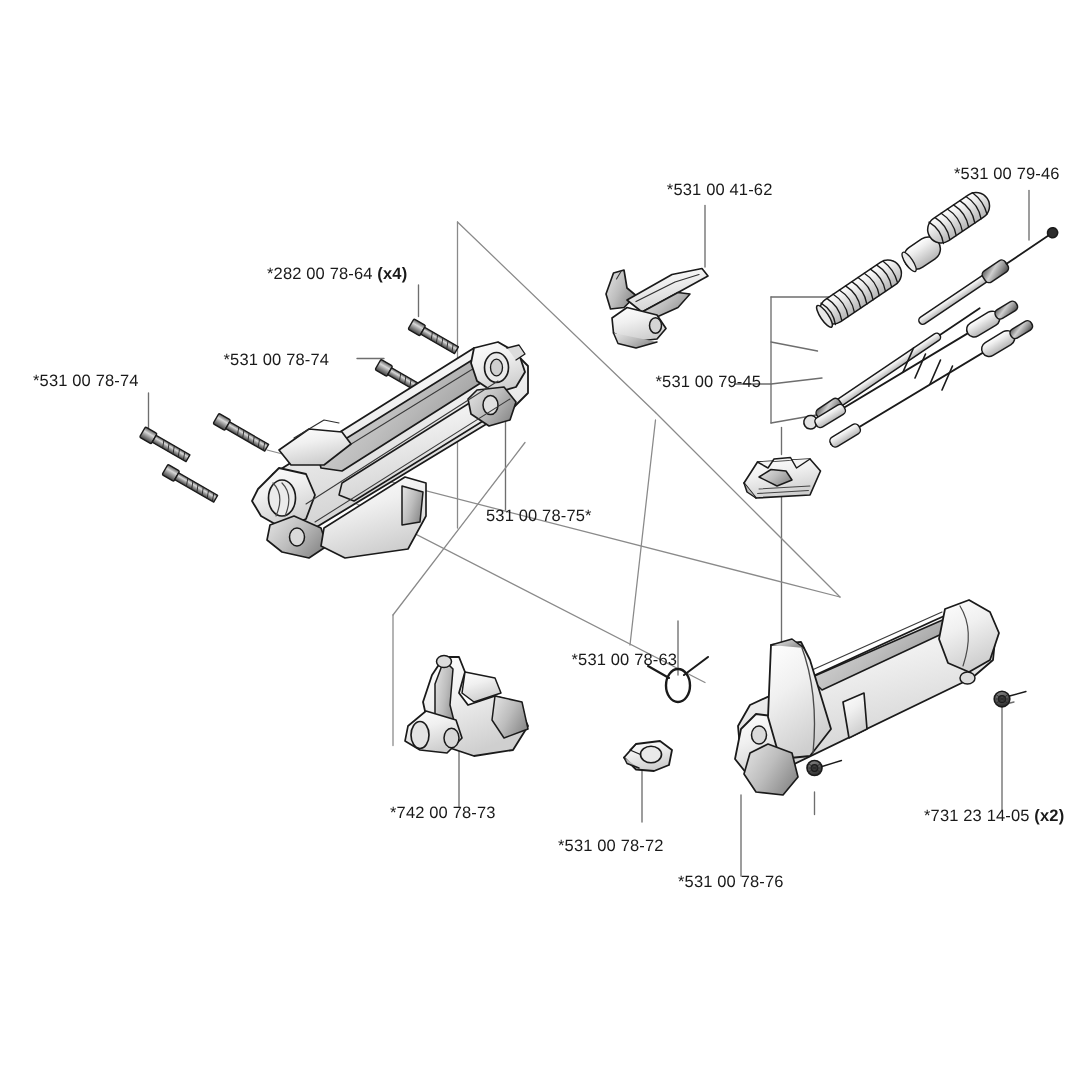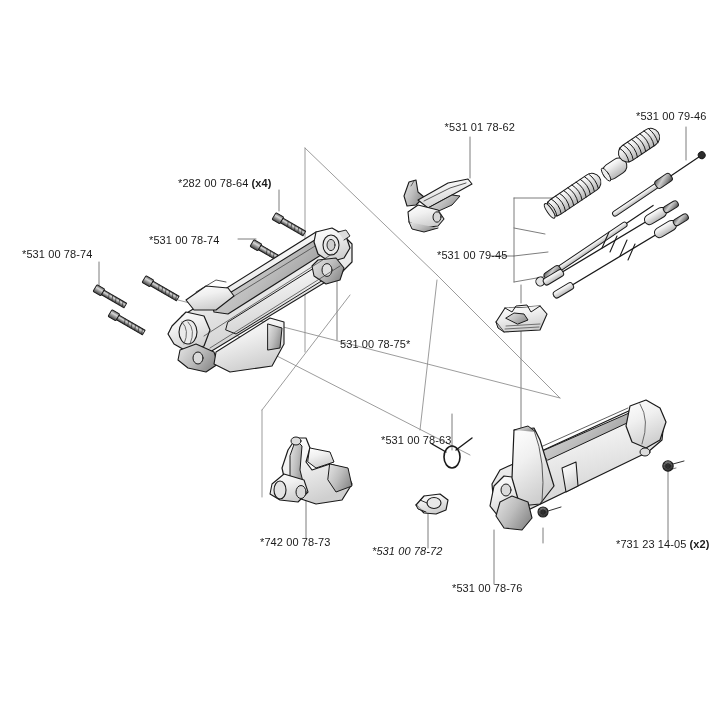--- a/index.html
+++ b/index.html
@@ -403,21 +403,21 @@
               <path d="M-3.8 2.8 L3.8 -2.8"></path>
           </g>
           <path d="M5 -1 L18 -5" stroke="#1a1a1a" stroke-width="0.9" fill="none"></path>
         </g>
       </g>
 
     </g>
   </svg>
 
   <div class="label anchor-end" style="left:515px; top:121px;">
-    <span>*531 01 78-62</span>
+    <span>*531 00 41-62</span>
   </div>
 
   <div class="label" style="left:636px; top:110px;">
     <span>*531 00 79-46</span>
   </div>
 
   <div class="label" style="left:178px; top:177px;">
     <span>*282 00 78-64</span>
     <span class="qty">(x4)</span>
   </div>
@@ -427,38 +427,38 @@
   </div>
 
   <div class="label" style="left:404px; top:249px;margin-left:33px;">
     <span>*531 00 79-45</span>
   </div>
 
   <div class="label" style="left:22px; top:248px;">
     <span>*531 00 78-74</span>
   </div>
 
-  <div class="label" style="left:328px; top:338px;padding-left:12px;">
+  <div class="label" style="left:312px; top:338px;padding-left:12px;">
     <span>531 00 78-75*</span>
   </div>
 
   <div class="label" style="left:381px; top:398px;margin-top:36px;">
     <span>*531 00 78-63</span>
   </div>
 
   <div class="label" style="left:260px; top:536px;">
     <span>*742 00 78-73</span>
   </div>
 
   <div class="label" style="left:616px; top:538px;">
     <span>*731 23 14-05</span>
     <span class="qty">(x2)</span>
   </div>
 
-  <div class="label" style="left:372px; top:545px;font-style:italic;">
+  <div class="label" style="left:372px; top:558px;">
     <span>*531 00 78-72</span>
   </div>
 
   <div class="label" style="left:452px; top:582px;">
     <span>*531 00 78-76</span>
   </div>
 
 </div>
 
 </body></html>

